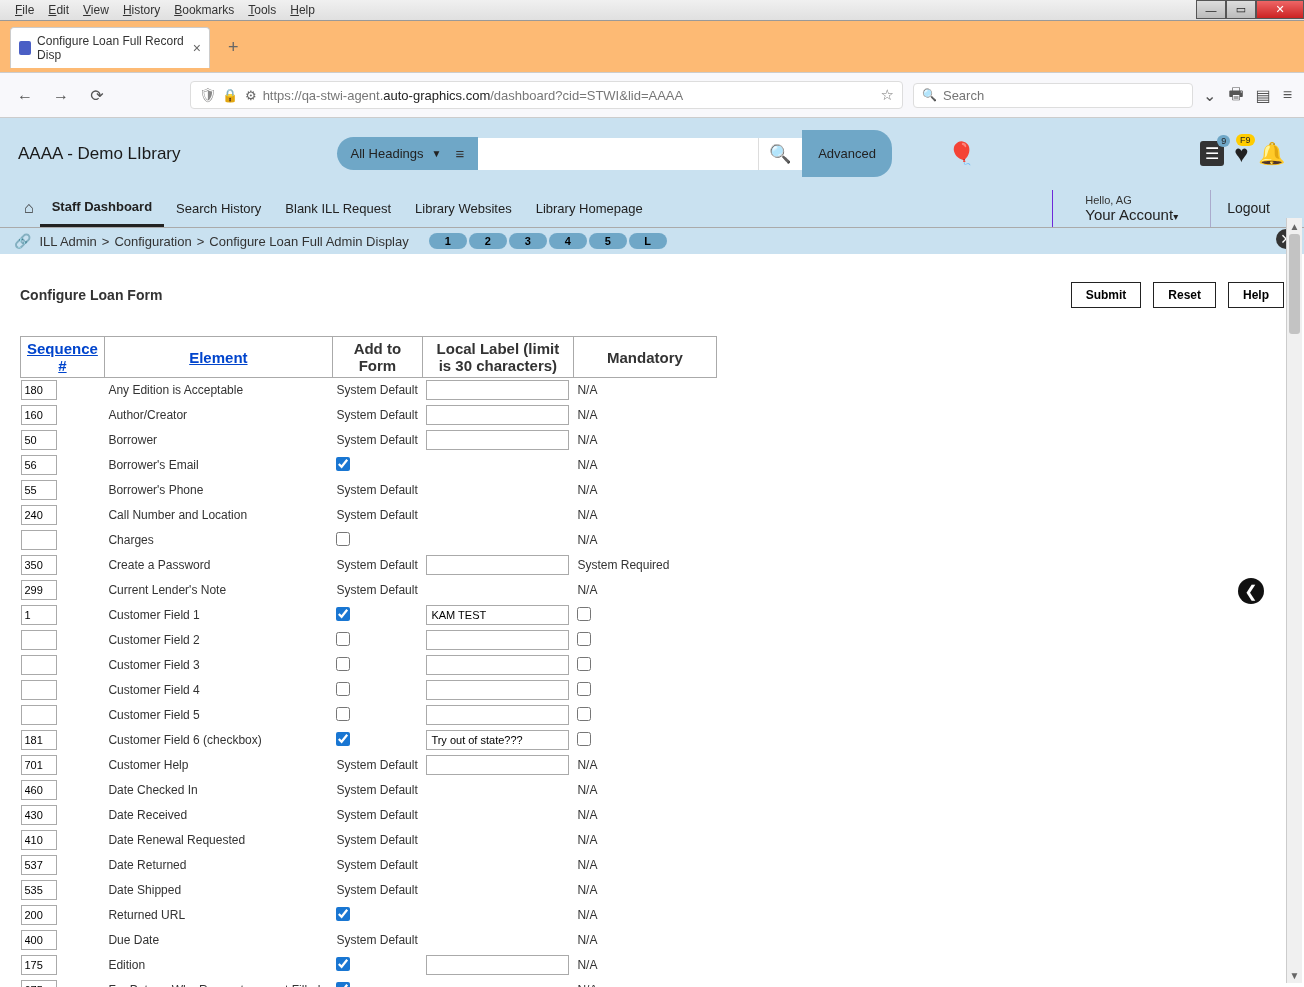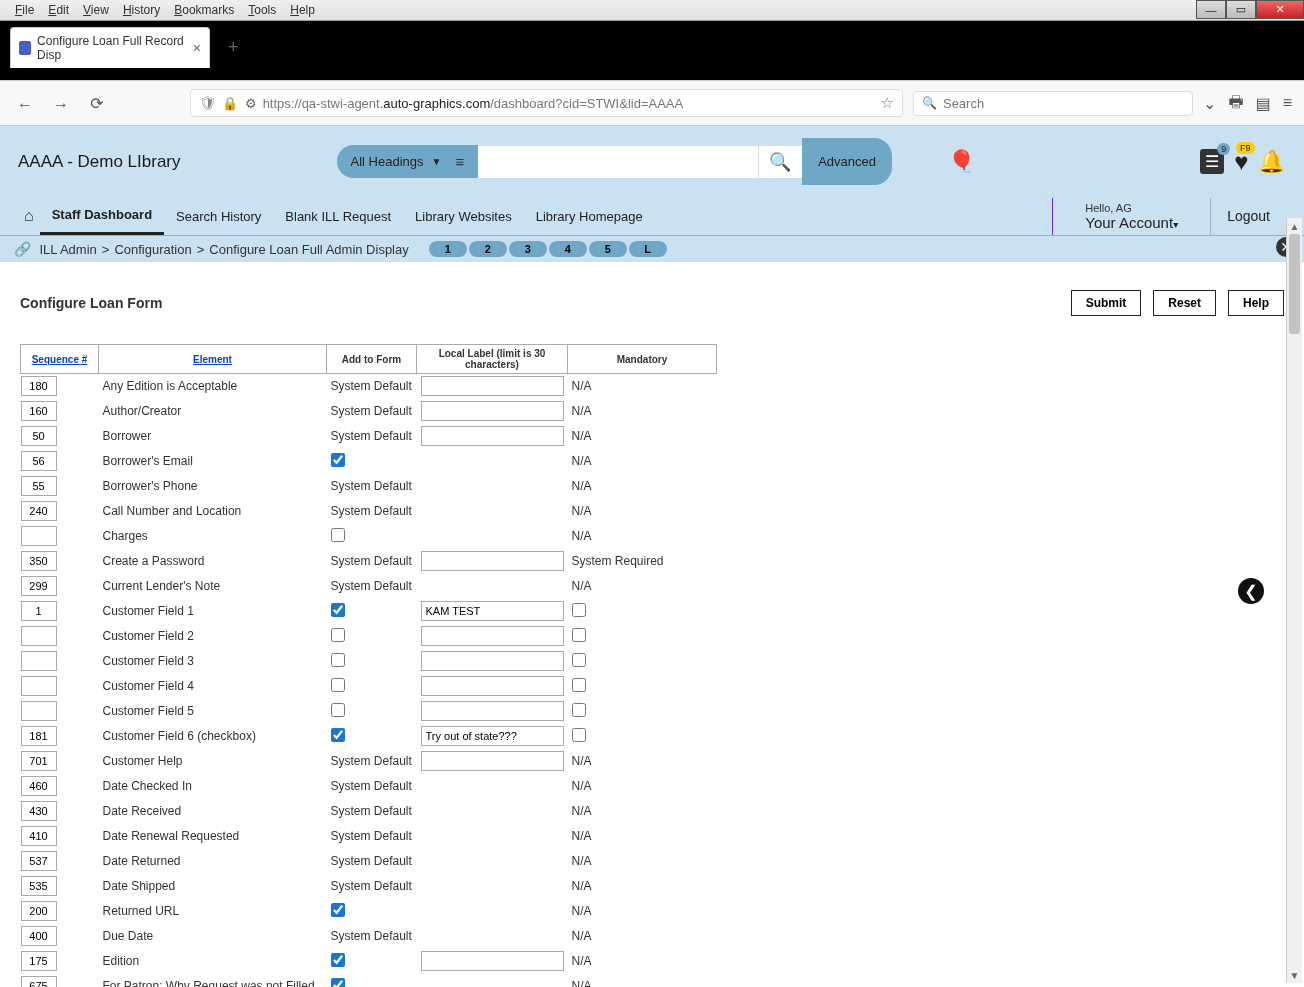--- a/index.html
+++ b/index.html
@@ -8,21 +8,21 @@
 
 .menubar { background: linear-gradient(#f0f0f0, #e0e0e0); display: flex; padding: 1px 8px; border-bottom: 1px solid #999; font-size: 12px; }
 .menubar-item { padding: 2px 7px; cursor: pointer; }
 .menubar-item u { text-decoration: underline; }
 .window-controls { position: absolute; right: 0; top: 0; display: flex; }
 .wc-btn { width: 30px; height: 19px; display: flex; align-items: center; justify-content: center; border: 1px solid #555; font-size: 11px; color: #222; }
 .wc-min { background: linear-gradient(#ddd,#bbb); }
 .wc-max { background: linear-gradient(#ddd,#bbb); }
 .wc-close { background: linear-gradient(#e66,#c22); color: #fff; width: 48px; }
 
-.tabbar { background: #000000; display: flex; align-items: center; padding: 6px 10px 12px; border-bottom: 1px solid #ccc; }
+.tabbar { background: #fdba74; display: flex; align-items: center; padding: 6px 10px 4px; border-bottom: 1px solid #ccc; }
 .tab { background: #fff; border: 1px solid #ccc; border-bottom: none; border-radius: 4px 4px 0 0; padding: 6px 8px; display: flex; align-items: center; gap: 6px; font-size: 12px; max-width: 200px; }
 .tab-favicon { width: 14px; height: 14px; background: #4a5fc5; border-radius: 2px; display: inline-block; }
 .tab-close { font-size: 14px; color: #666; cursor: pointer; }
 .newtab { margin-left: 10px; font-size: 18px; color: #666; cursor: pointer; padding: 4px 8px; }
 
 .urlbar { background: #f8f8fb; display: flex; align-items: center; padding: 8px 12px; gap: 10px; border-bottom: 1px solid #ccc; }
 .nav-btn { width: 26px; height: 26px; display: flex; align-items: center; justify-content: center; color: #555; cursor: pointer; font-size: 16px; }
 .url-field { flex: 1; display: flex; align-items: center; gap: 6px; border: 1px solid #ddd; border-radius: 4px; background: #fff; padding: 4px 8px; }
 .url-text { color: #777; font-size: 13px; }
 .url-text b { color: #222; font-weight: normal; }
@@ -73,24 +73,24 @@
 
 
 .form-header { display: flex; align-items: center; padding: 28px 20px; }
 .form-title { font-size: 14px; font-weight: bold; color: #333; }
 .form-buttons { margin-left: auto; display: flex; gap: 12px; }
 .btn { background: #fff; border: 1px solid #222; padding: 5px 14px; font-size: 12px; font-weight: bold; cursor: pointer; }
 
 
 .table-wrap { padding: 0 20px 10px; }
 table.loan { border-collapse: collapse; width: 697px; }
-.loan th { border: 1px solid #aaa; padding: 3px 6px; font-size: 10px; font-weight: bold; text-align: center; background: #fff; }
+.loan th { border: 1px solid #aaa; padding: 3px 6px; font-size: 15px; font-weight: bold; text-align: center; background: #fff; }
 .loan th a { color: #0044cc; text-decoration: underline; cursor: pointer; }
 .loan td { padding: 1px 4px; font-size: 12px; vertical-align: middle; height: 25px; }
-.seq-input { width: 36px; height: 20px; border: 1px solid #aaa; font-size: 11px; padding: 1px 3px; text-align: center; }
+.seq-input { width: 36px; height: 20px; border: 1px solid #aaa; font-size: 11px; padding: 1px 3px; text-align: left; }
 .local-input { width: 143px; height: 20px; border: 1px solid #aaa; font-size: 11px; padding: 1px 4px; }
 .cb { width: 14px; height: 14px; accent-color: #1976d2; }
 .td-seq { width: 78px; padding-left: 0 !important; }
 .td-elem { width: 228px; }
 .td-add { width: 90px; }
 .td-label { width: 150px; }
 .td-mand { text-align: left; padding-left: 6px; }
 .side-open { position: fixed; right: 40px; top: 578px; background: #111; color: #fff; width: 26px; height: 26px; border-radius: 50%; display: flex; align-items: center; justify-content: center; font-size: 16px; cursor: pointer; }
 
 

